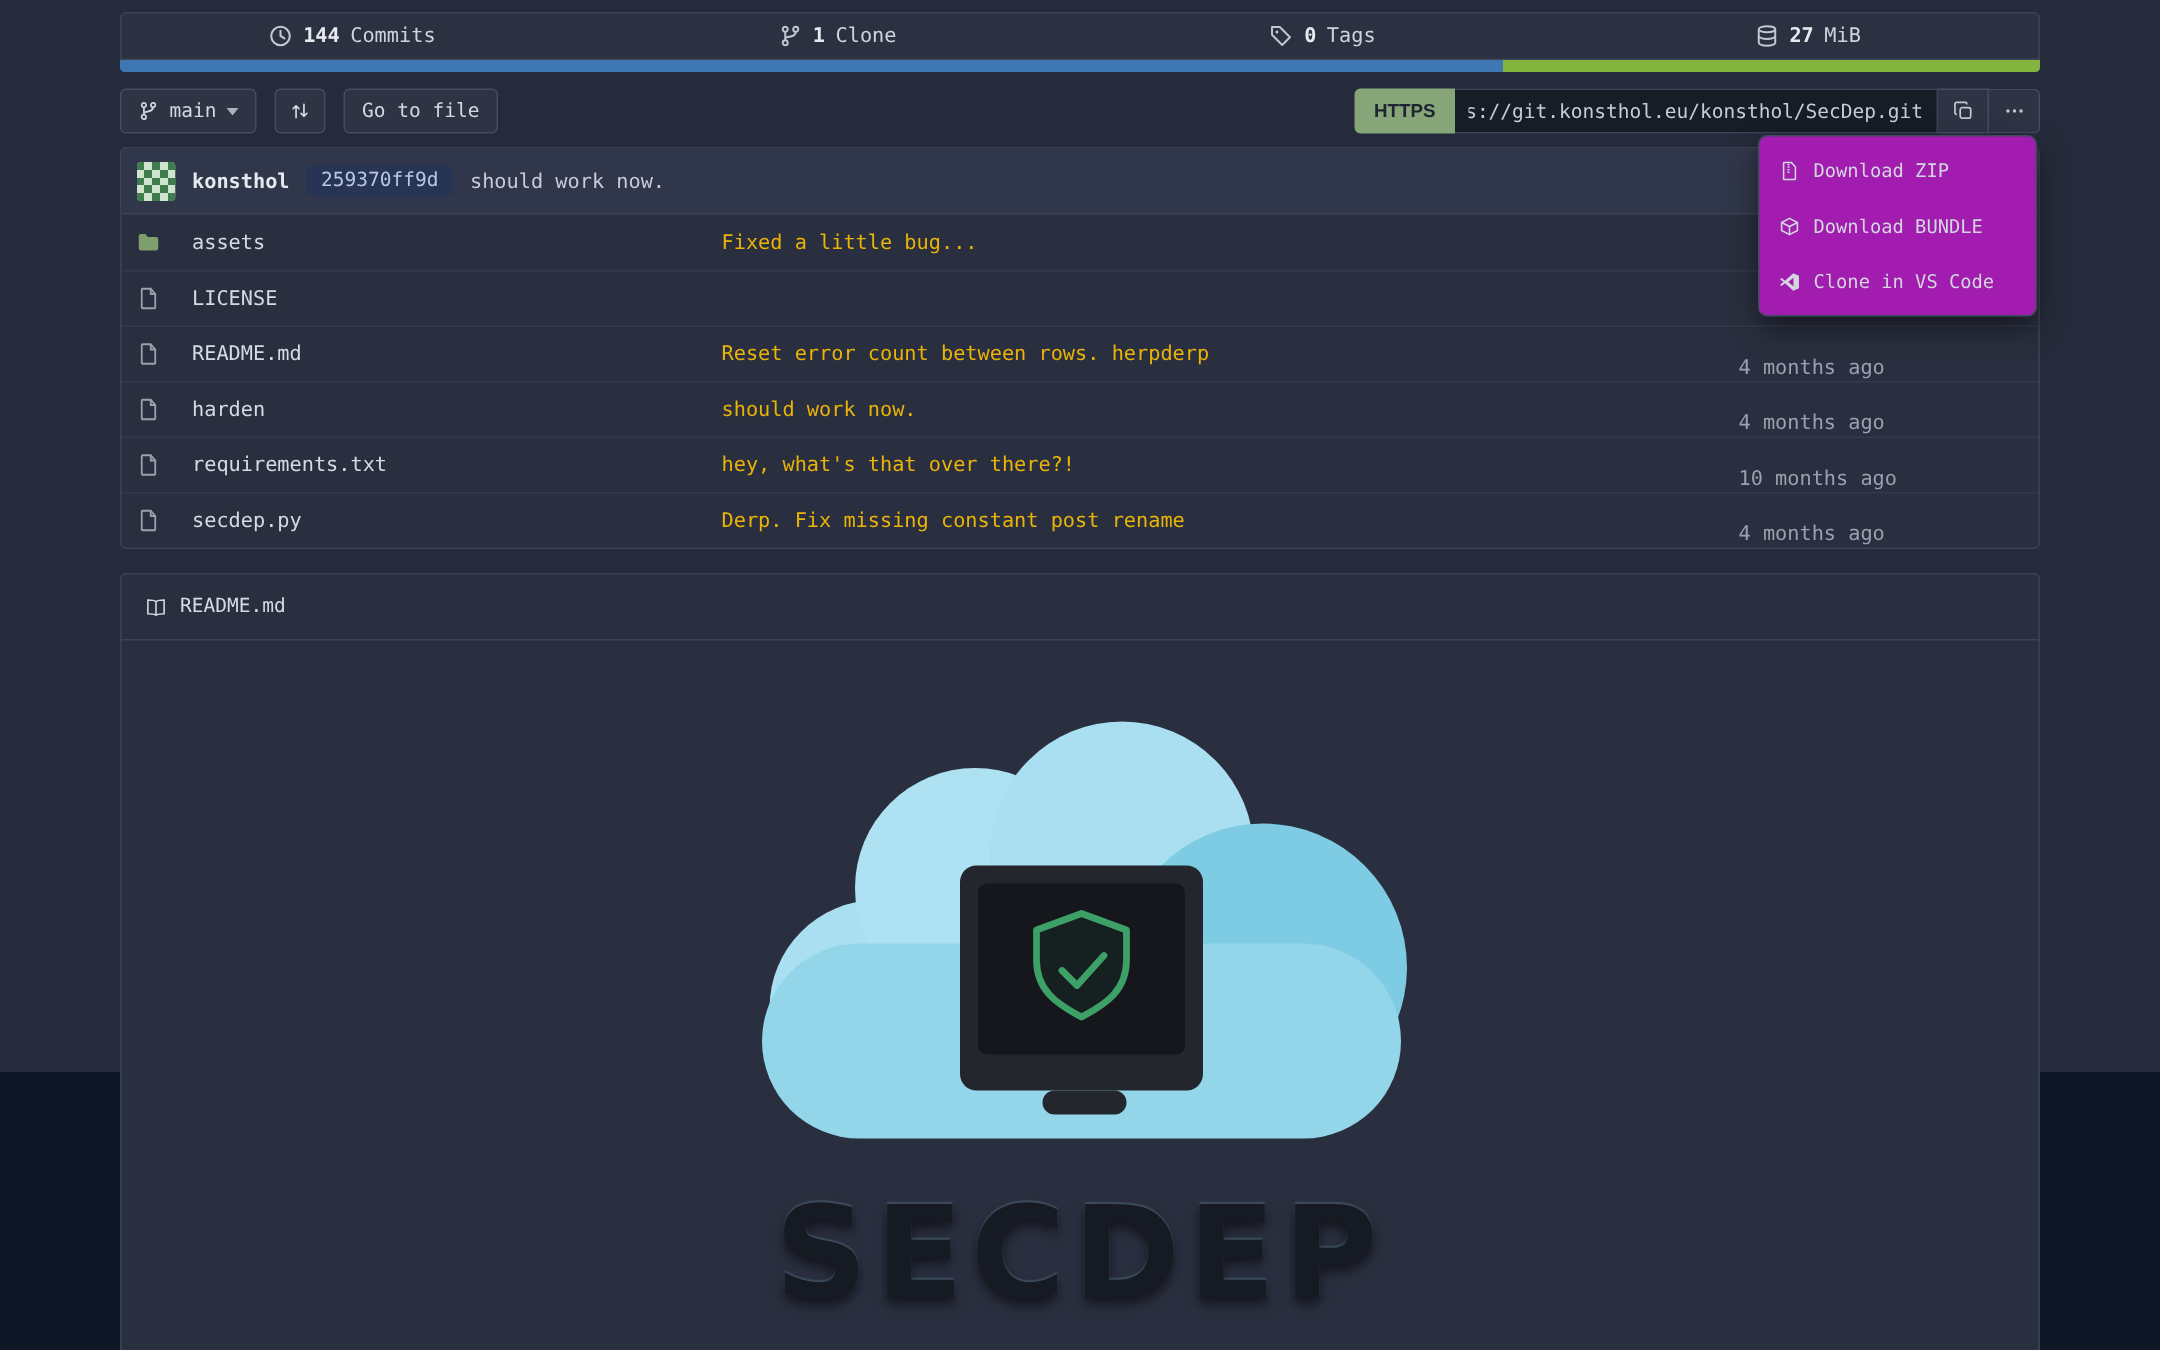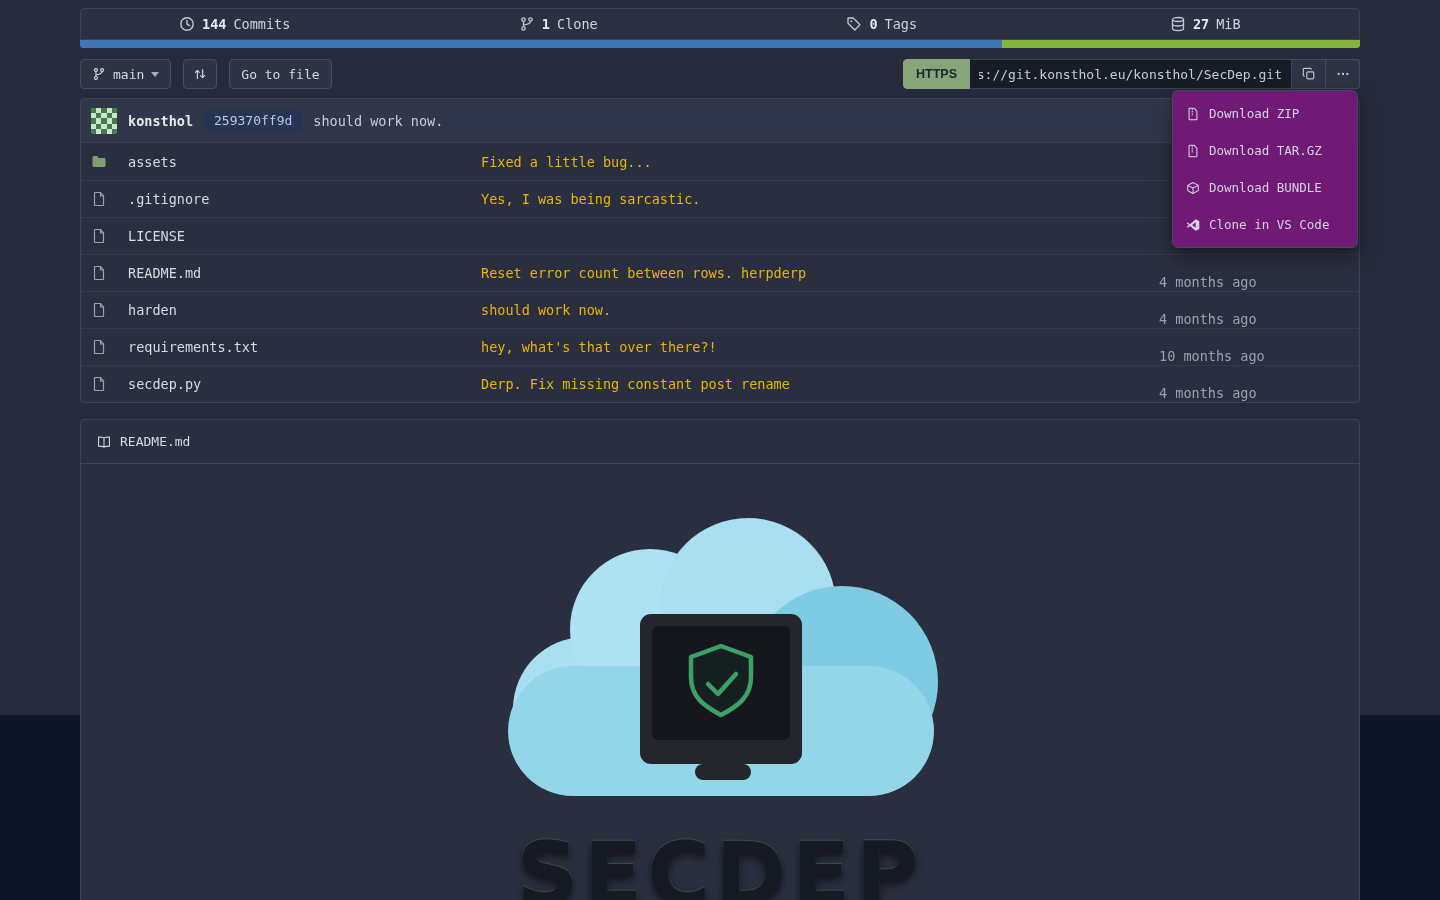--- a/index.html
+++ b/index.html
@@ -46,21 +46,21 @@
   }
   .sq-btn {
     height: 30px; width: 34px; display: inline-flex; align-items: center; justify-content: center;
     background: #2e3444; border: 1px solid #454c60; border-left: none; cursor: pointer; color: #c2c8d2;
   }
   .sq-btn.last { border-radius: 0 4px 4px 0; }
 
   
   .menu {
     position: absolute; top: 90px; right: 2px; width: 186px; z-index: 20;
-    background: #701a75; border: 1px solid #434a5e; border-radius: 6px;
+    background: #a21caf; border: 1px solid #434a5e; border-radius: 6px;
     box-shadow: 0 8px 20px rgba(0,0,0,0.45); padding: 4px 0;
   }
   .menu-item { height: 37px; display: flex; align-items: center; gap: 9px; padding: 0 13px; font-size: 12.5px; color: #d2d6df; cursor: pointer; }
 
   
   .file-box { margin-top: 8px; border: 1px solid #3d4354; border-radius: 4px; background: #2a2f3f; overflow: hidden; }
   .commit-head { height: 44px; background: #30374a; display: flex; align-items: center; gap: 11px; padding: 0 10px; border-bottom: 1px solid #3d4354; }
   .avatar { width: 26px; height: 26px; border-radius: 3px; overflow: hidden; flex: none; }
   .author { font-weight: bold; color: #e6e9ee; cursor: pointer; }
   .hash-badge {
@@ -182,27 +182,20 @@
   <div class="menu">
     <div class="menu-item">
       <svg class="ic-sm" viewBox="0 0 16 16">
           <path d="M4 1.5h5.5L12.5 5v9a.5.5 0 0 1-.5.5H4a.5.5 0 0 1-.5-.5v-12a.5.5 0 0 1 .5-.5z" fill="none" stroke="currentColor" stroke-width="1.2"></path>
           <path d="M6.5 3h1.5M6.5 5h1.5M6.5 7h1.5M6.5 9h1.5" stroke="currentColor" stroke-width="1.1"></path>
         </svg>
       <span>Download ZIP</span>
     </div>
     <div class="menu-item">
       <svg class="ic-sm" viewBox="0 0 16 16">
-          <path d="M4 1.5h5.5L12.5 5v9a.5.5 0 0 1-.5.5H4a.5.5 0 0 1-.5-.5v-12a.5.5 0 0 1 .5-.5z" fill="none" stroke="currentColor" stroke-width="1.2"></path>
-          <path d="M6.5 3h1.5M6.5 5h1.5M6.5 7h1.5M6.5 9h1.5" stroke="currentColor" stroke-width="1.1"></path>
-        </svg>
-      <span>Download TAR.GZ</span>
-    </div>
-    <div class="menu-item">
-      <svg class="ic-sm" viewBox="0 0 16 16">
           <path d="M8 1.8 14 5v6L8 14.2 2 11V5z" fill="none" stroke="currentColor" stroke-width="1.2" stroke-linejoin="round"></path>
           <path d="M2 5l6 3 6-3M8 8v6" fill="none" stroke="currentColor" stroke-width="1.2"></path>
         </svg>
       <span>Download BUNDLE</span>
     </div>
     <div class="menu-item">
       <svg class="ic-sm" viewBox="0 0 16 16">
           <path fill="currentColor" fill-rule="evenodd" d="M10.9 1.3 4.6 7 2 5l-1.2.9L3.5 8 .8 10.1 2 11l2.6-2 6.3 5.7 4.3-2V3.3l-4.3-2zM11 4.8v6.4L7 8l4-3.2z"></path>
         </svg>
       <span>Clone in VS Code</span>
@@ -226,31 +219,20 @@
       <span class="cell-name">
         <svg class="ic" viewBox="0 0 16 16">
             <path style="fill:var(--folder-green,#7f9e6d)" d="M1.5 3.5A1.5 1.5 0 0 1 3 2h3l1.5 2H13a1.5 1.5 0 0 1 1.5 1.5v6A1.5 1.5 0 0 1 13 13H3a1.5 1.5 0 0 1-1.5-1.5z"></path>
           </svg>
         <a class="fname">assets</a>
       </span>
       <a class="cell-msg">Fixed a little bug...</a>
       <span class="cell-time"></span>
     </div>
 
-    <div class="row">
-      <span class="cell-name">
-        <svg class="ic" viewBox="0 0 16 16">
-            <path d="M4 1.5h5.5L12.5 5v9a.5.5 0 0 1-.5.5H4a.5.5 0 0 1-.5-.5v-12a.5.5 0 0 1 .5-.5z" fill="none" stroke="currentColor" stroke-width="1.2"></path>
-            <path d="M9.5 1.5V5h3" fill="none" stroke="currentColor" stroke-width="1.2"></path>
-          </svg>
-        <a class="fname">.gitignore</a>
-      </span>
-      <a class="cell-msg">Yes, I was being sarcastic.</a>
-      <span class="cell-time"></span>
-    </div>
 
     <div class="row">
       <span class="cell-name">
         <svg class="ic" viewBox="0 0 16 16">
             <path d="M4 1.5h5.5L12.5 5v9a.5.5 0 0 1-.5.5H4a.5.5 0 0 1-.5-.5v-12a.5.5 0 0 1 .5-.5z" fill="none" stroke="currentColor" stroke-width="1.2"></path>
             <path d="M9.5 1.5V5h3" fill="none" stroke="currentColor" stroke-width="1.2"></path>
           </svg>
         <a class="fname">LICENSE</a>
       </span>
       <span class="cell-time"></span>

